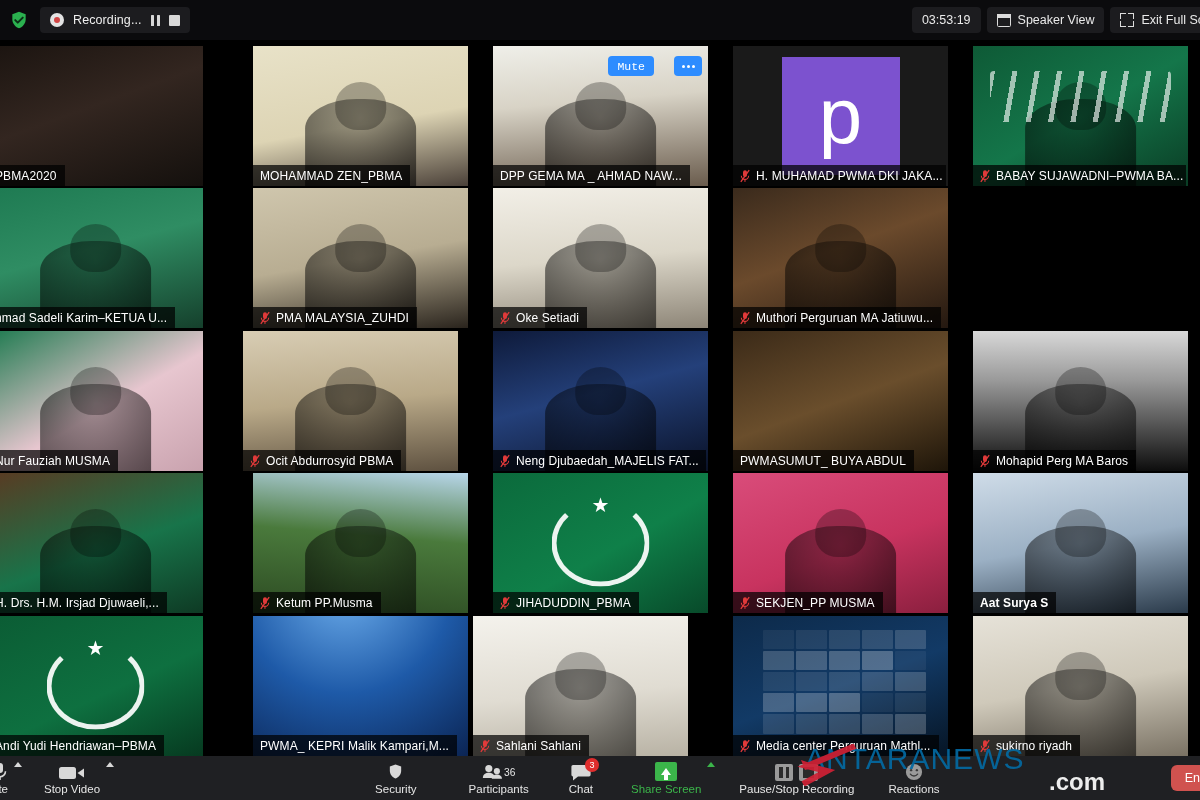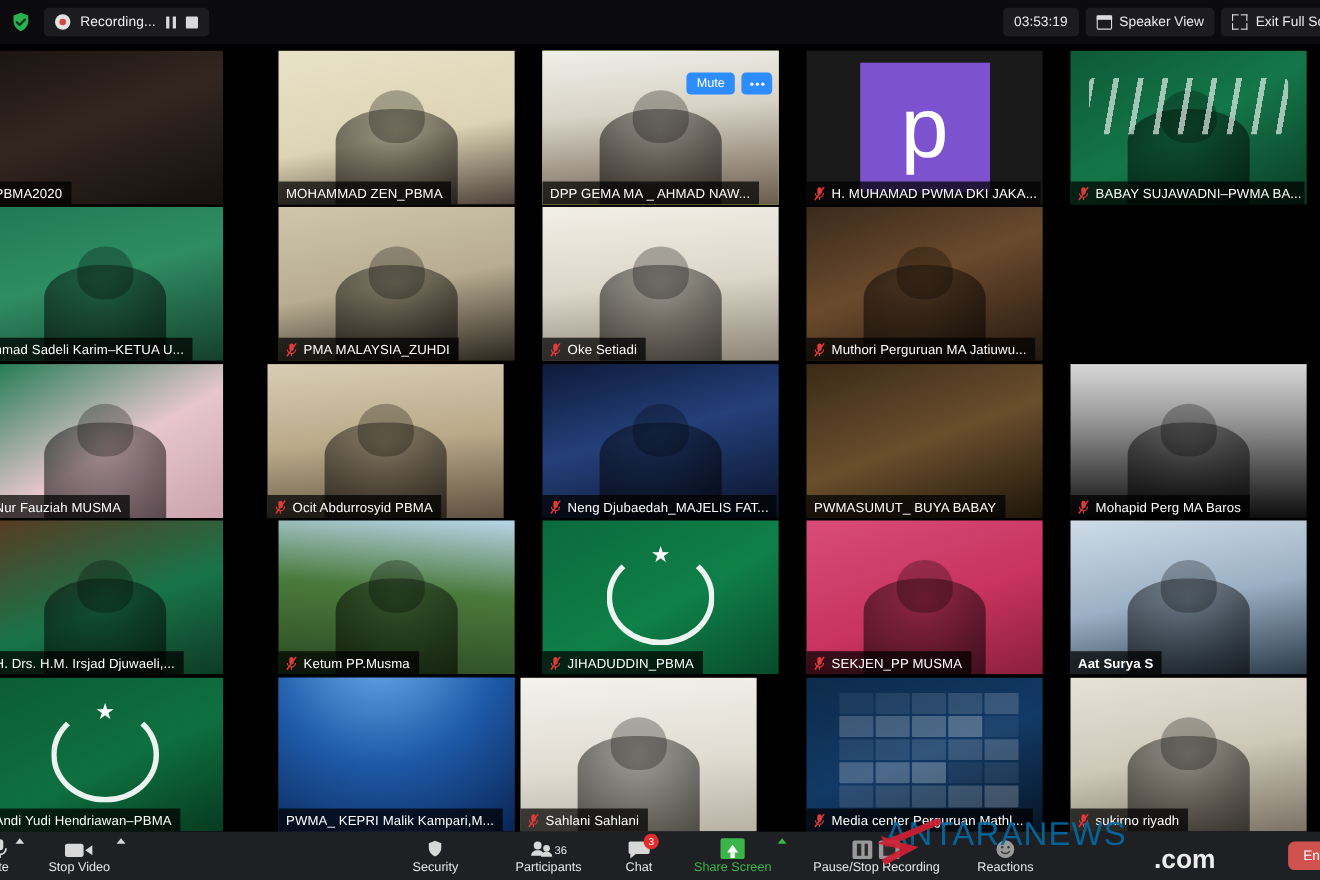--- a/index.html
+++ b/index.html
@@ -69,21 +69,21 @@
     background: rgba(0,0,0,.72);
     display: flex; align-items: center; gap: 6px; padding: 0 8px 0 7px;
     max-width: 99%;
   }
   .nameplate .nm {
     color: #fff; font-size: 12px; white-space: nowrap; letter-spacing: .1px;
   }
   .mic-muted { width: 10px; height: 14px; position: relative; flex: 0 0 auto; }
   .mic-muted svg { width: 10px; height: 14px; display:block; }
 
-  .ctrl-overlay { position: absolute; top: 20px; right: 6px; display: flex; gap: 6px; z-index: 6;}
+  .ctrl-overlay { position: absolute; top: 10px; right: 6px; display: flex; gap: 20px; z-index: 6; font-family: Liberation Mono, monospace;}
   .btn-mute {
     background: #2d8cff; color: #fff; font-size: 11.5px; border: none;
     border-radius: 4px; padding: 3px 9px; font-family: inherit; cursor: pointer;
   }
   .btn-more {
     background: #2d8cff; color: #fff; border: none; border-radius: 4px;
     width: 28px; height: 20px; display: flex; align-items: center; justify-content: center;
     gap: 2px; cursor: pointer;
   }
   .btn-more i { width: 3px; height: 3px; border-radius: 50%; background: #fff; display: block; }
@@ -377,21 +377,21 @@
             </svg>
           </span>
           <span class="nm">Neng Djubaedah_MAJELIS FAT...</span>
         </div>
       </div>
       <div class="tile" style="left: 733px; top: 287px; width: 215px; height: 140px;">
         <div class="vid">
           <div class="bg" style="background: linear-gradient(160deg, rgb(59, 42, 24) 0%, rgb(106, 78, 44) 50%, rgb(30, 21, 9) 100%);"></div>
         </div>
         <div class="nameplate">
-          <span class="nm">PWMASUMUT_ BUYA BABAY</span>
+          <span class="nm">PWMASUMUT_ BUYA ABDUL</span>
         </div>
       </div>
       <div class="tile" style="left: 973px; top: 287px; width: 215px; height: 140px;">
         <div class="vid">
           <div class="bg" style="background: linear-gradient(rgb(216, 216, 216) 0%, rgb(154, 154, 154) 35%, rgb(13, 13, 13) 100%);">
             <div style="position: absolute; left: 50%; bottom: 0px; transform: translateX(-50%); width: 52%; height: 62%; background: radial-gradient(at 50% 22%, rgba(0, 0, 0, 0.3) 0%, rgba(0, 0, 0, 0.42) 45%, rgba(0, 0, 0, 0.58) 100%); border-radius: 46% 46% 0px 0px / 34% 34% 0px 0px;"></div>
             <div style="position: absolute; left: 50%; top: 26%; transform: translateX(-50%); width: 24%; height: 34%; background: rgba(0, 0, 0, 0.28); border-radius: 50% 50% 44% 44%;"></div>
           </div>
         </div>
         <div class="nameplate">

